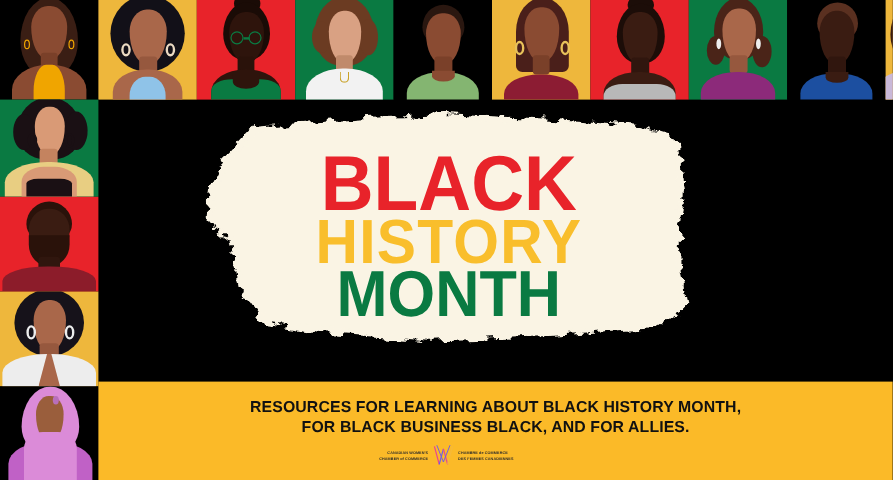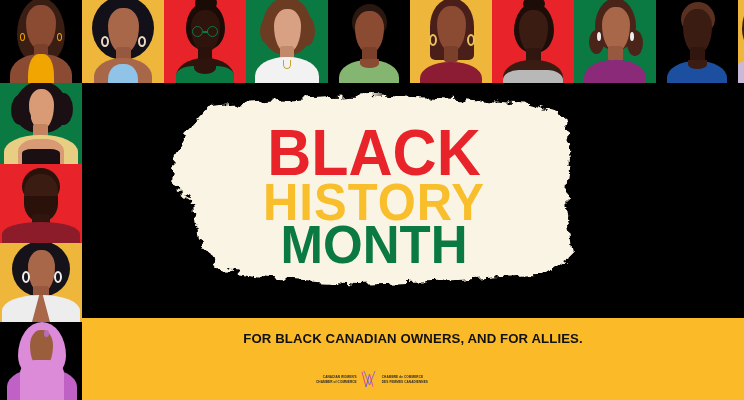--- a/index.html
+++ b/index.html
@@ -233,21 +233,22 @@
 
     <div class="headline">
       <div class="hl-line hl-black">BLACK</div>
       <div class="hl-line hl-history">HISTORY</div>
       <div class="hl-line hl-month">MONTH</div>
     </div>
   </div>
 
   <div class="banner">
     <div class="banner-text">
-      <span>FOR BLACK CANADIAN OWNERS, AND FOR ALLIES.</span>
+      <span>RESOURCES FOR LEARNING ABOUT BLACK HISTORY MONTH,</span>
+      <span>FOR BLACK BUSINESS BLACK, AND FOR ALLIES.</span>
     </div>
   </div>
 
   <div class="logo">
     <div class="logo-txt l">
       <div>CANADIAN WOMEN'S</div>
       <div>CHAMBER of COMMERCE</div>
     </div>
     <svg class="logo-mark" viewBox="0 0 34 38">
       <path d="M2,4 L10,34" stroke="#E84393" stroke-width="2" fill="none"></path>

